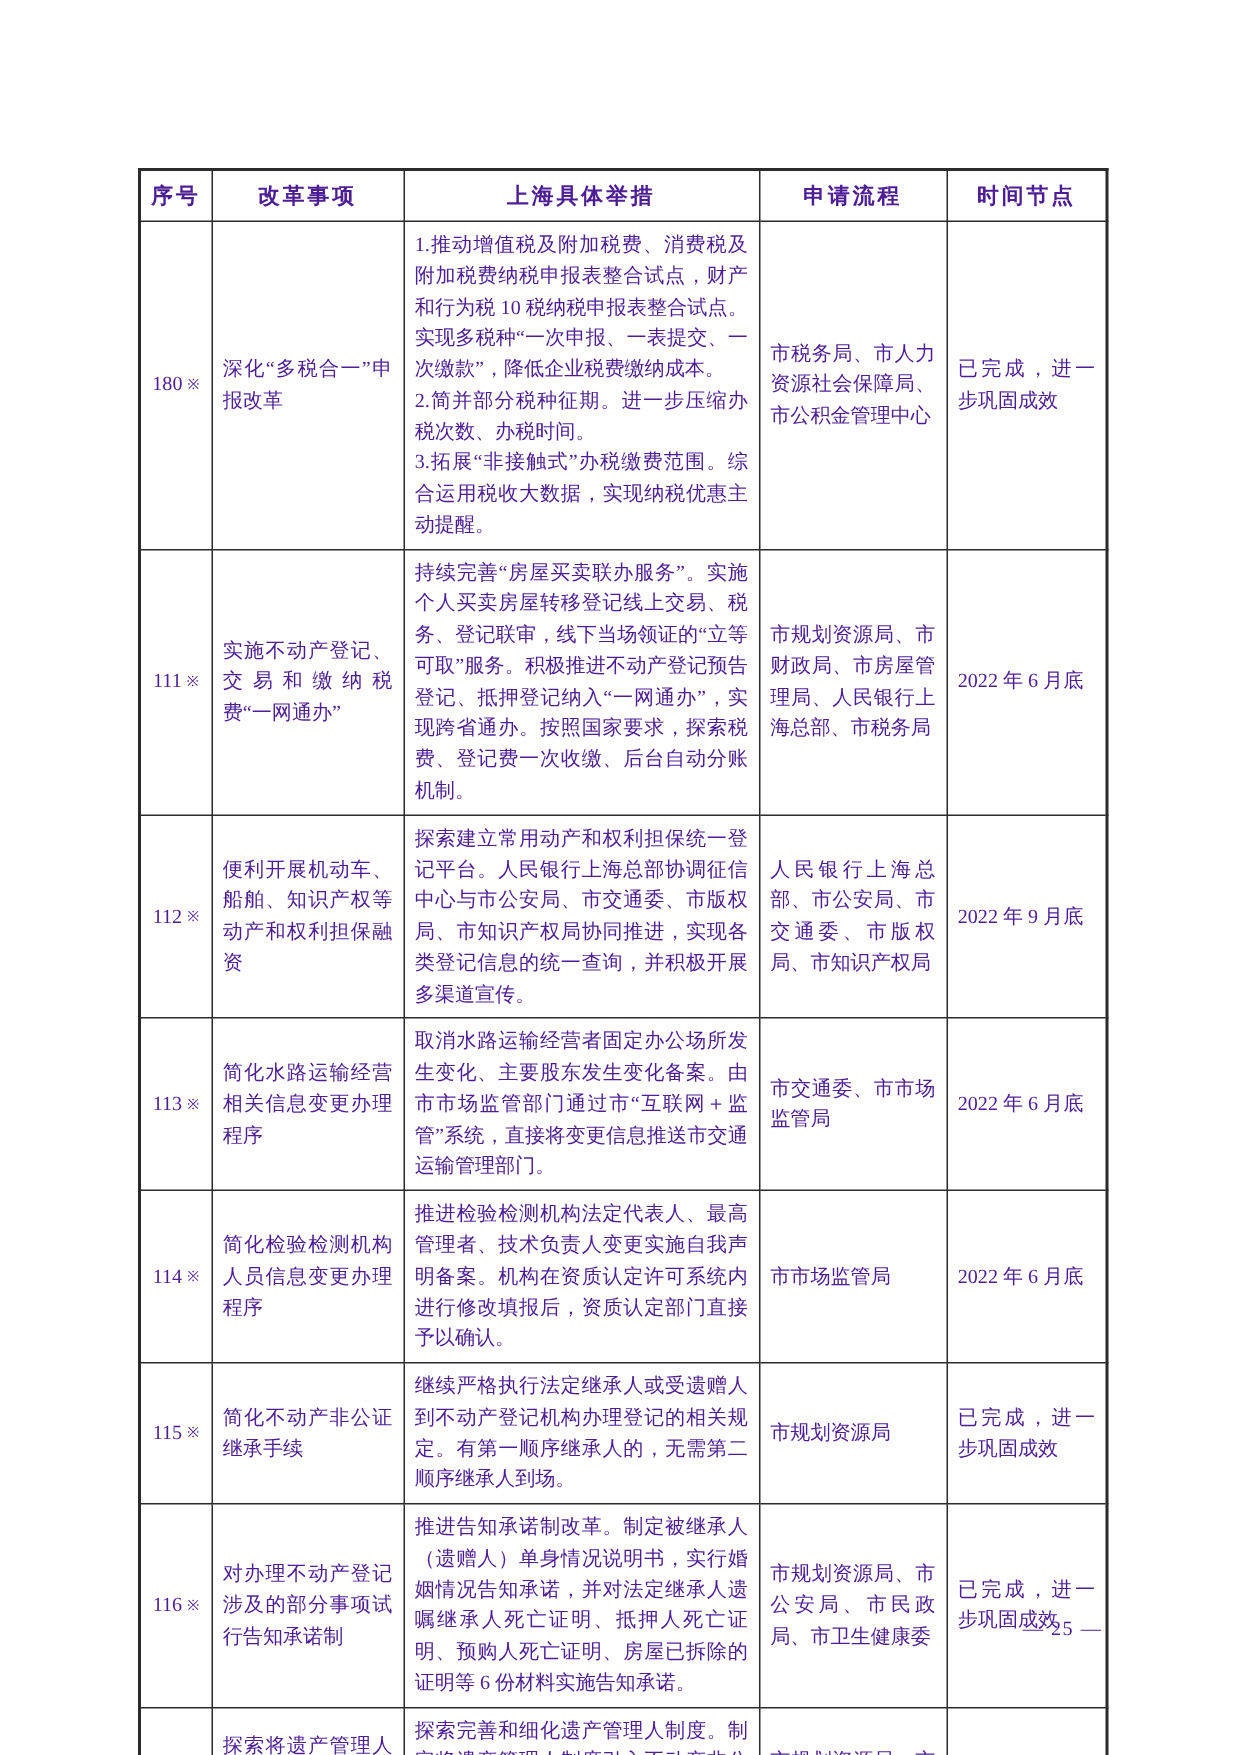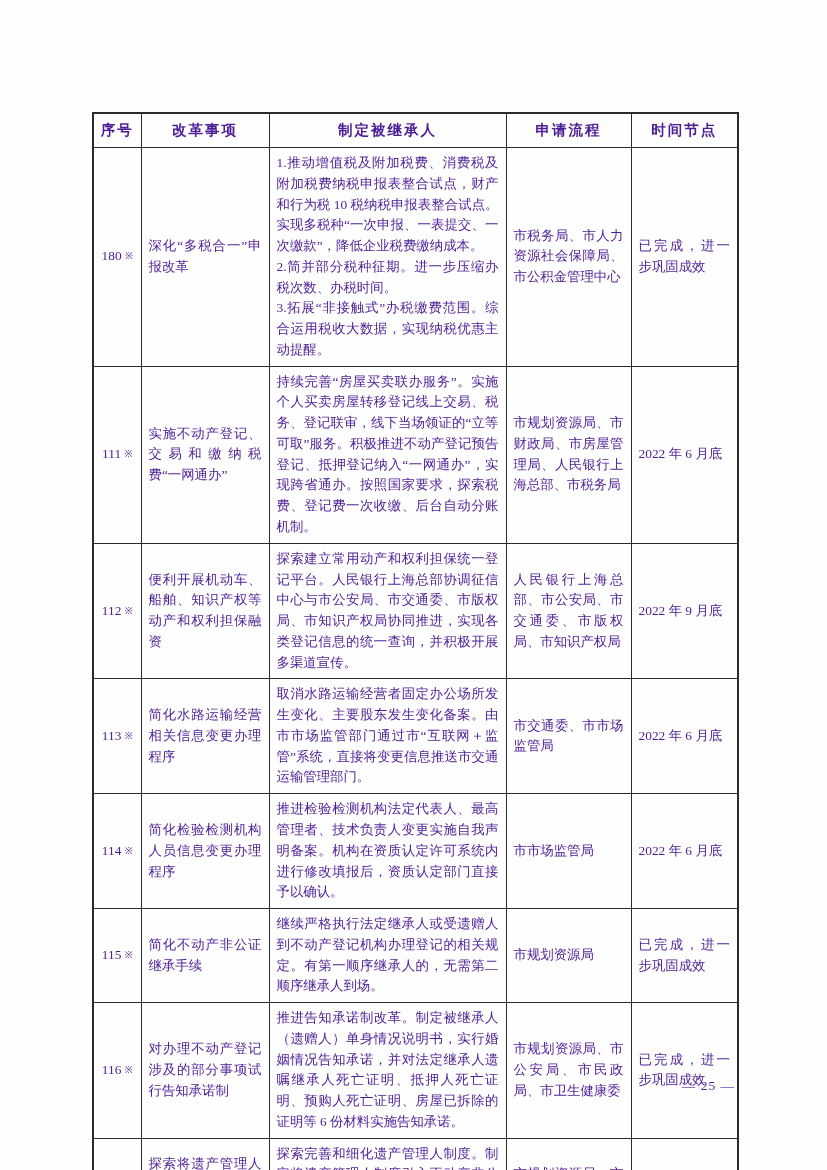--- a/index.html
+++ b/index.html
@@ -63,21 +63,21 @@
         <col style="width:48px">
         <col style="width:128px">
         <col style="width:237px">
         <col style="width:125px">
         <col style="width:107px">
       </colgroup>
       <thead>
         <tr>
           <th>序号</th>
           <th>改革事项</th>
-          <th>制定被继承人</th>
+          <th>上海具体举措</th>
           <th>申请流程</th>
           <th>时间节点</th>
         </tr>
       </thead>
       <tbody>
         <tr>
           <td class="num-cell"><span>180</span> <span class="mark">※</span></td>
           <td class="item-cell">深化“多税合一”申报改革</td>
           <td class="measures-cell">1.推动增值税及附加税费、消费税及附加税费纳税申报表整合试点，财产和行为税 10 税纳税申报表整合试点。实现多税种“一次申报、一表提交、一次缴款”，降低企业税费缴纳成本。
 2.简并部分税种征期。进一步压缩办税次数、办税时间。

